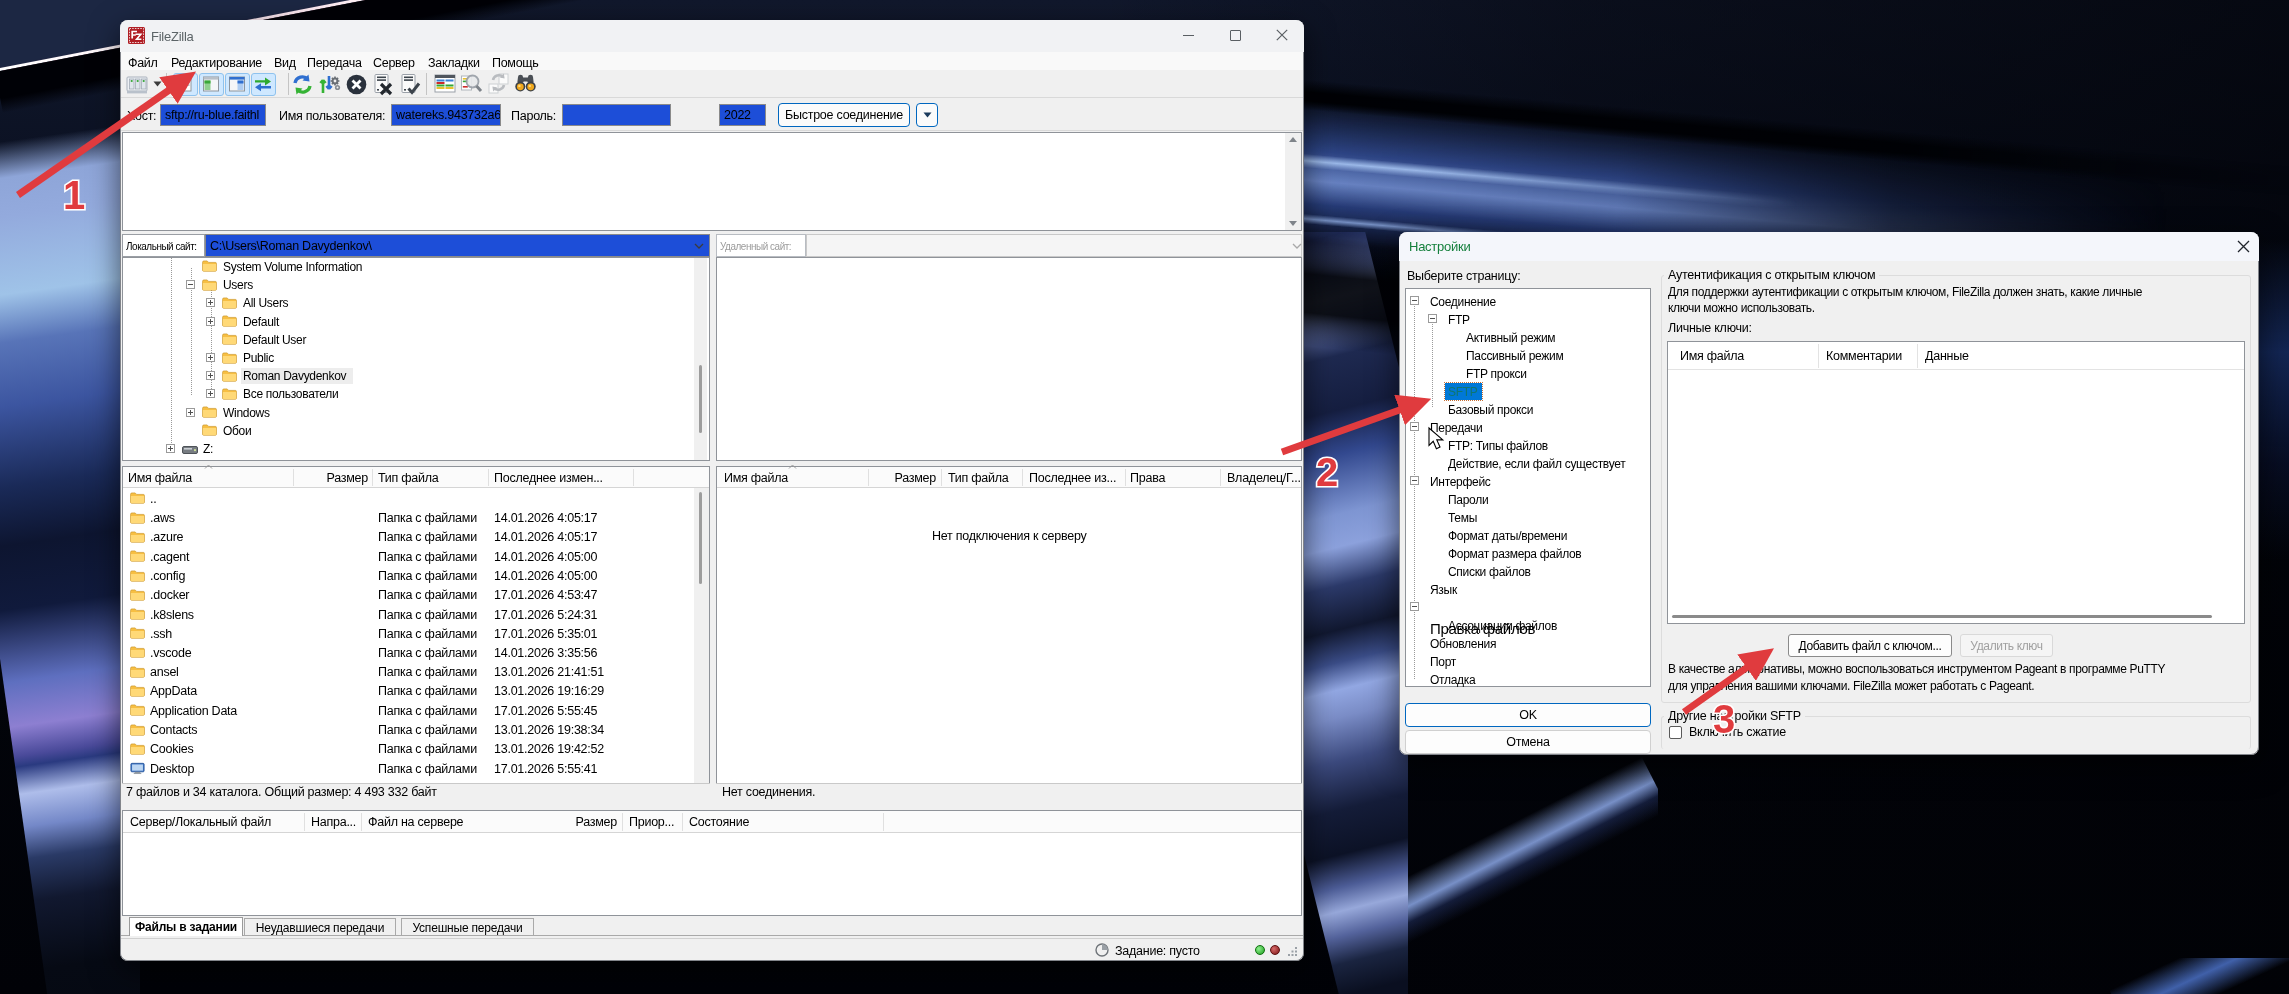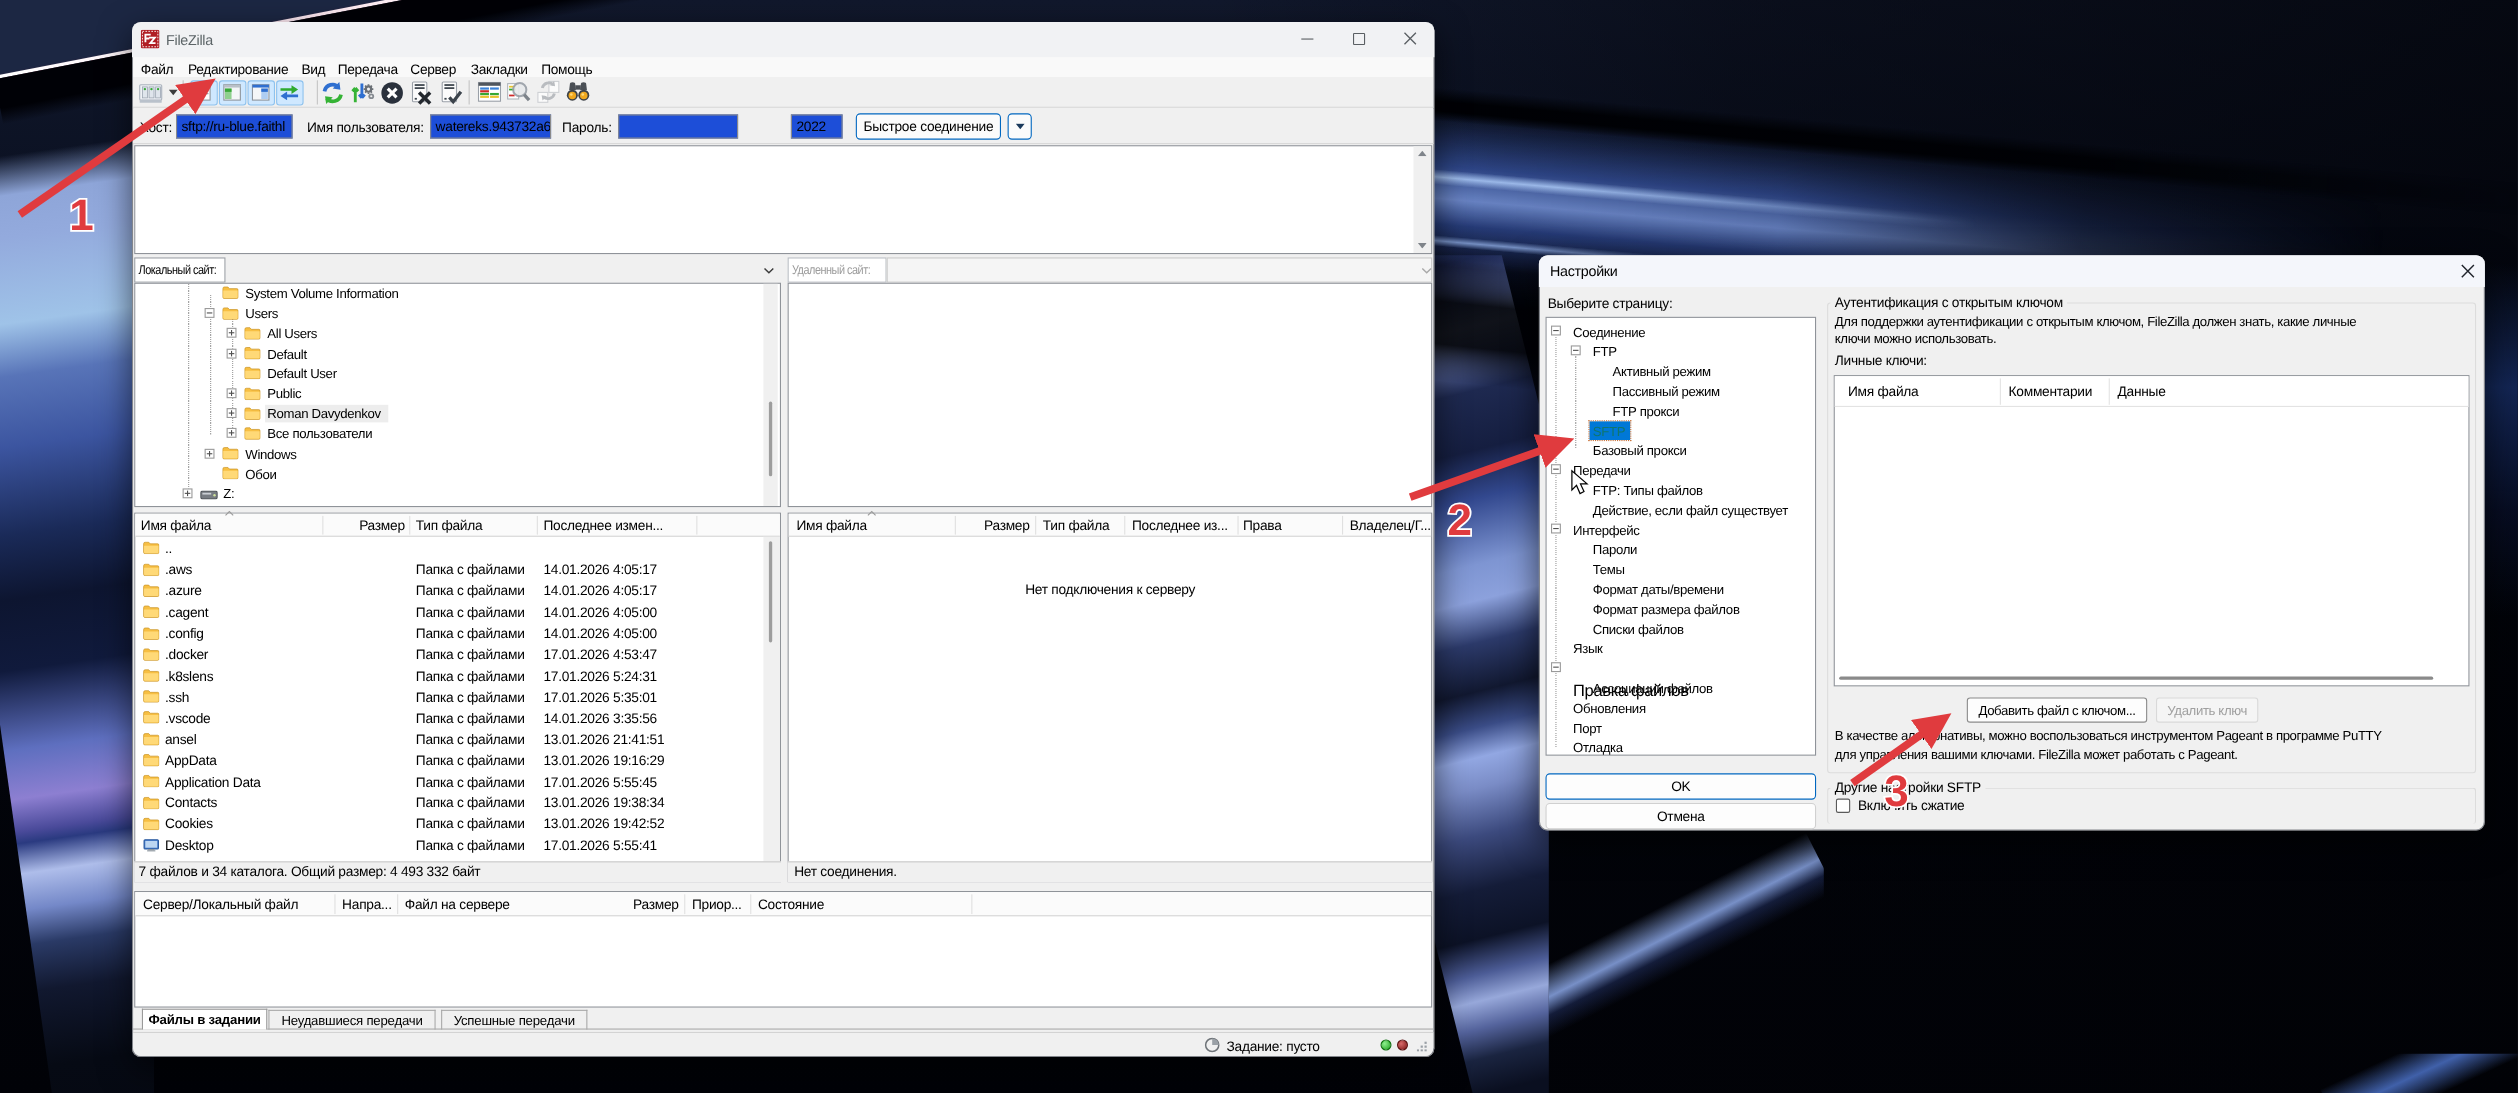--- a/index.html
+++ b/index.html
@@ -263,20 +263,21 @@
 <div class="abs" style="left:1165px;top:113px;width:16px;height:97px;background:#f0f0f0;"></div>
 <svg class="abs" style="left:1169px;top:117px" width="8" height="5" viewBox="0 0 8 5">
         <path d="M4 0 L8 5 L0 5 Z" fill="#7f848a"></path>
       </svg>
 <svg class="abs" style="left:1169px;top:201px" width="8" height="5" viewBox="0 0 8 5">
         <path d="M4 5 L8 0 L0 0 Z" fill="#7f848a"></path>
       </svg>
 <div class="abs" style="left:2px;top:214px;width:83px;height:23px;background:#fff;border:1px solid #9a9ea4;display:flex;align-items:center;padding-left:3px;font-size:11.5px;letter-spacing:-0.5px;white-space:nowrap;overflow:visible;">
         <span style="display:inline-block;transform:scaleX(.86);transform-origin:0 50%;">Локальный сайт:</span>
       </div>
+<div class="tbx" style="left:85px;top:214px;width:505px;height:23px;">C:\Users\Roman Davydenkov\</div>
 <svg class="abs" style="left:574px;top:223px" width="10" height="6" viewBox="0 0 10 6">
         <path d="M1 1 L5 5 L9 1" stroke="#3b3b3b" stroke-width="1.3" fill="none"></path>
       </svg>
 <div class="abs" style="left:596px;top:214px;width:90px;height:23px;background:#fff;border:1px solid #b8bcc2;display:flex;align-items:center;padding-left:3px;font-size:11.5px;letter-spacing:-0.5px;white-space:nowrap;overflow:visible;color:#9b9b9b;">
         <span style="display:inline-block;transform:scaleX(.86);transform-origin:0 50%;">Удаленный сайт:</span>
       </div>
 <div class="abs" style="left:686px;top:214px;width:496px;height:23px;background:#f5f5f5;border:1px solid #c9c9c9;"></div>
 <svg class="abs" style="left:1172px;top:223px" width="10" height="6" viewBox="0 0 10 6">
         <path d="M1 1 L5 5 L9 1" stroke="#a9a9a9" stroke-width="1.3" fill="none"></path>
       </svg>
@@ -524,21 +525,21 @@
           <rect x="7" y="4.5" width="2" height="2"></rect>
           <rect x="3.5" y="4.5" width="2" height="2"></rect>
           <rect x="7" y="8" width="2" height="2"></rect>
           <rect x="3.5" y="8" width="2" height="2"></rect>
           <rect x="0" y="8" width="2" height="2"></rect>
         </g>
       </svg>
 </div>
 <div id="dlg">
 <div class="abs" style="left:0;top:0;right:0;height:29px;background:#f4f6fb;border-radius:8px 8px 0 0;"></div>
-<div class="lbl" style="left:10px;top:7px;font-size:13px;color:#000000;">Настройки</div>
+<div class="lbl" style="left:10px;top:7px;font-size:13px;color:#15803d;">Настройки</div>
 <svg class="abs" style="left:838px;top:8px" width="13" height="13" viewBox="0 0 13 13">
         <path d="M1 1 L12 12 M12 1 L1 12" stroke="#20242c" stroke-width="1.3"></path>
       </svg>
 <div class="lbl" style="left:8px;top:37px;">Выберите страницу:</div>
 <div class="panel" style="left:6px;top:56px;width:246px;height:399px;"></div>
 <div class="vdot" style="left:15px;top:68px;height:380px;"></div>
 <div class="vdot" style="left:33px;top:86px;height:90px;"></div>
 <div class="pm" style="left:11px;top:64px;"></div>
 <div class="lbl" style="left:31px;top:63px;font-size:12px;letter-spacing:-0.3px;">Соединение</div>
 <div class="pm" style="left:29px;top:82px;"></div>

